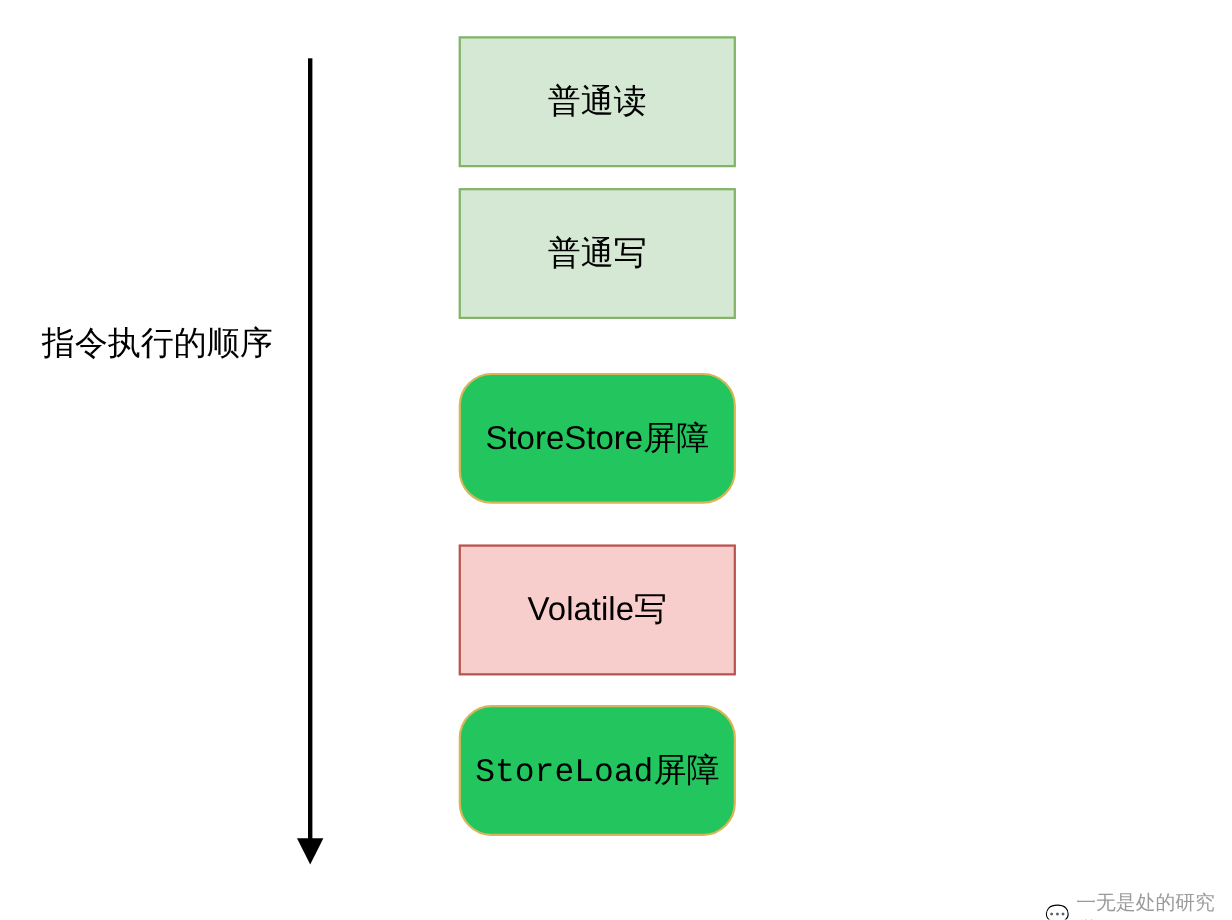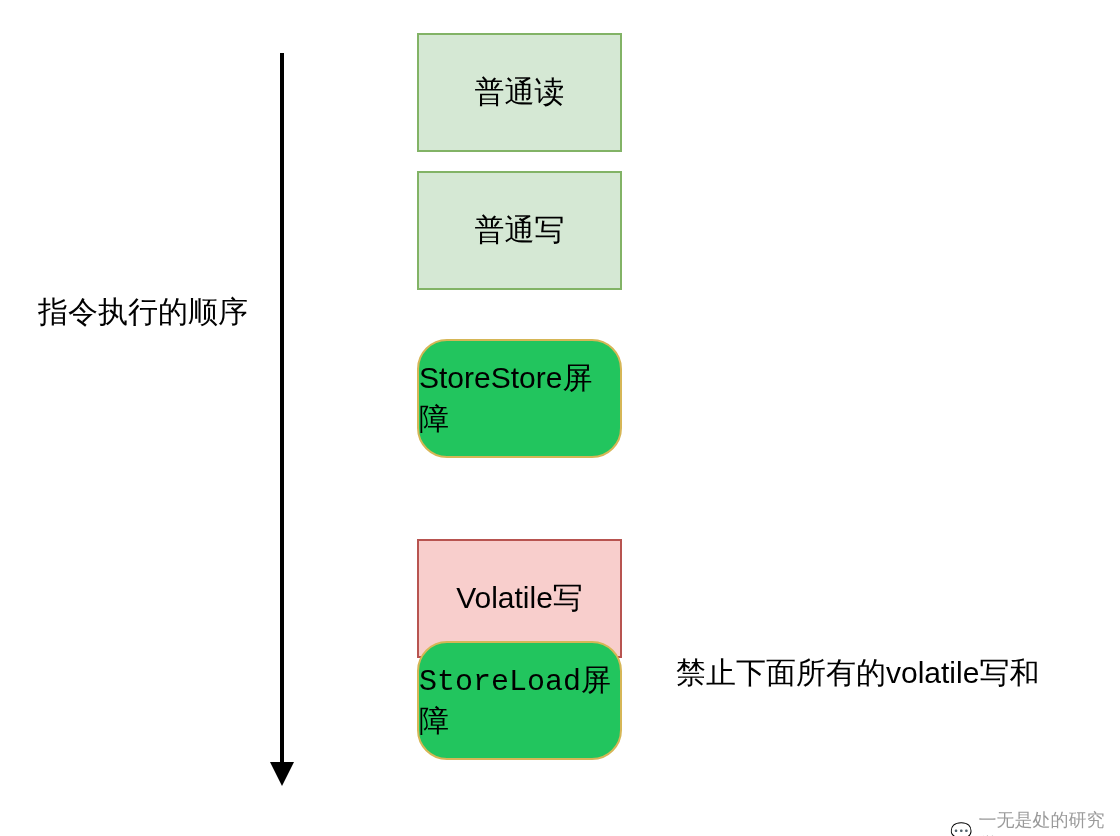--- a/index.html
+++ b/index.html
@@ -1,22 +1,22 @@
 <!DOCTYPE html>
 <html><head>
 <meta charset="utf-8">
 <style>
   html, body { margin: 0; padding: 0; background: #ffffff; }
   body { width: 1120px; height: 836px; position: relative; overflow: hidden;
          font-family: "Liberation Sans", "DejaVu Sans", sans-serif; color: #000; }
-  .box { position: absolute; left: 417px; width: 205px; height: 119px; box-sizing: border-box;
+  .box { position: absolute; left: 417px; width: 252px; height: 119px; box-sizing: border-box;
          display: flex; align-items: center; justify-content: center; font-size: 30px; }
   .green { background: #d5e8d4; border: 2px solid #82b366; }
   .yellow { background: #22c55e; border: 2px solid #d6b656; border-radius: 30px; }
-  .red { background: #f8cecc; border: 2px solid #b85450; margin-top: 44px; }
+  .red { background: #f8cecc; border: 2px solid #b85450; }
   .note { position: absolute; font-size: 30px; line-height: 42px; text-align: center; white-space: nowrap; }
   .axis-label { position: absolute; left: 26px; top: 292px; font-size: 30px; margin-left: 12px; }
   .arrow-line { position: absolute; left: 280px; top: 53px; width: 4px; height: 715px; background: #000; }
   .arrow-head { position: absolute; left: 270px; top: 762px; width: 0; height: 0;
                 border-left: 12px solid transparent; border-right: 12px solid transparent;
                 border-top: 24px solid #000; }
   .watermark { position: absolute; left: 950px; top: 808px; font-size: 18px; color: #9a9a9a;
                display: flex; align-items: center; gap: 6px; }
   .wechat-icon { font-size: 18px; color: #b0b0b0; }
 </style>
@@ -33,19 +33,18 @@
 <div class="box green" style="top:33px;">普通读</div>
 <div class="box green" style="top:171px;">普通写</div>
 <div class="box yellow" style="top:339px;">StoreStore屏障</div>
 <div class="box red" style="top:495px;">Volatile写</div>
 <div class="box yellow" style="top:641px;font-family:Liberation Mono, monospace;">StoreLoad屏障</div>
 
 <div class="note" style="left:692px; top:364px;">
 </div>
 
 <div class="note" style="left:676px; top:652px;">
-  <div>禁止下面所有的volatile写和</div>
 </div>
 
 <div class="watermark">
   <span class="wechat-icon">💬</span>
   <span>一无是处的研究僧</span>
 </div>
 
 </body></html>

